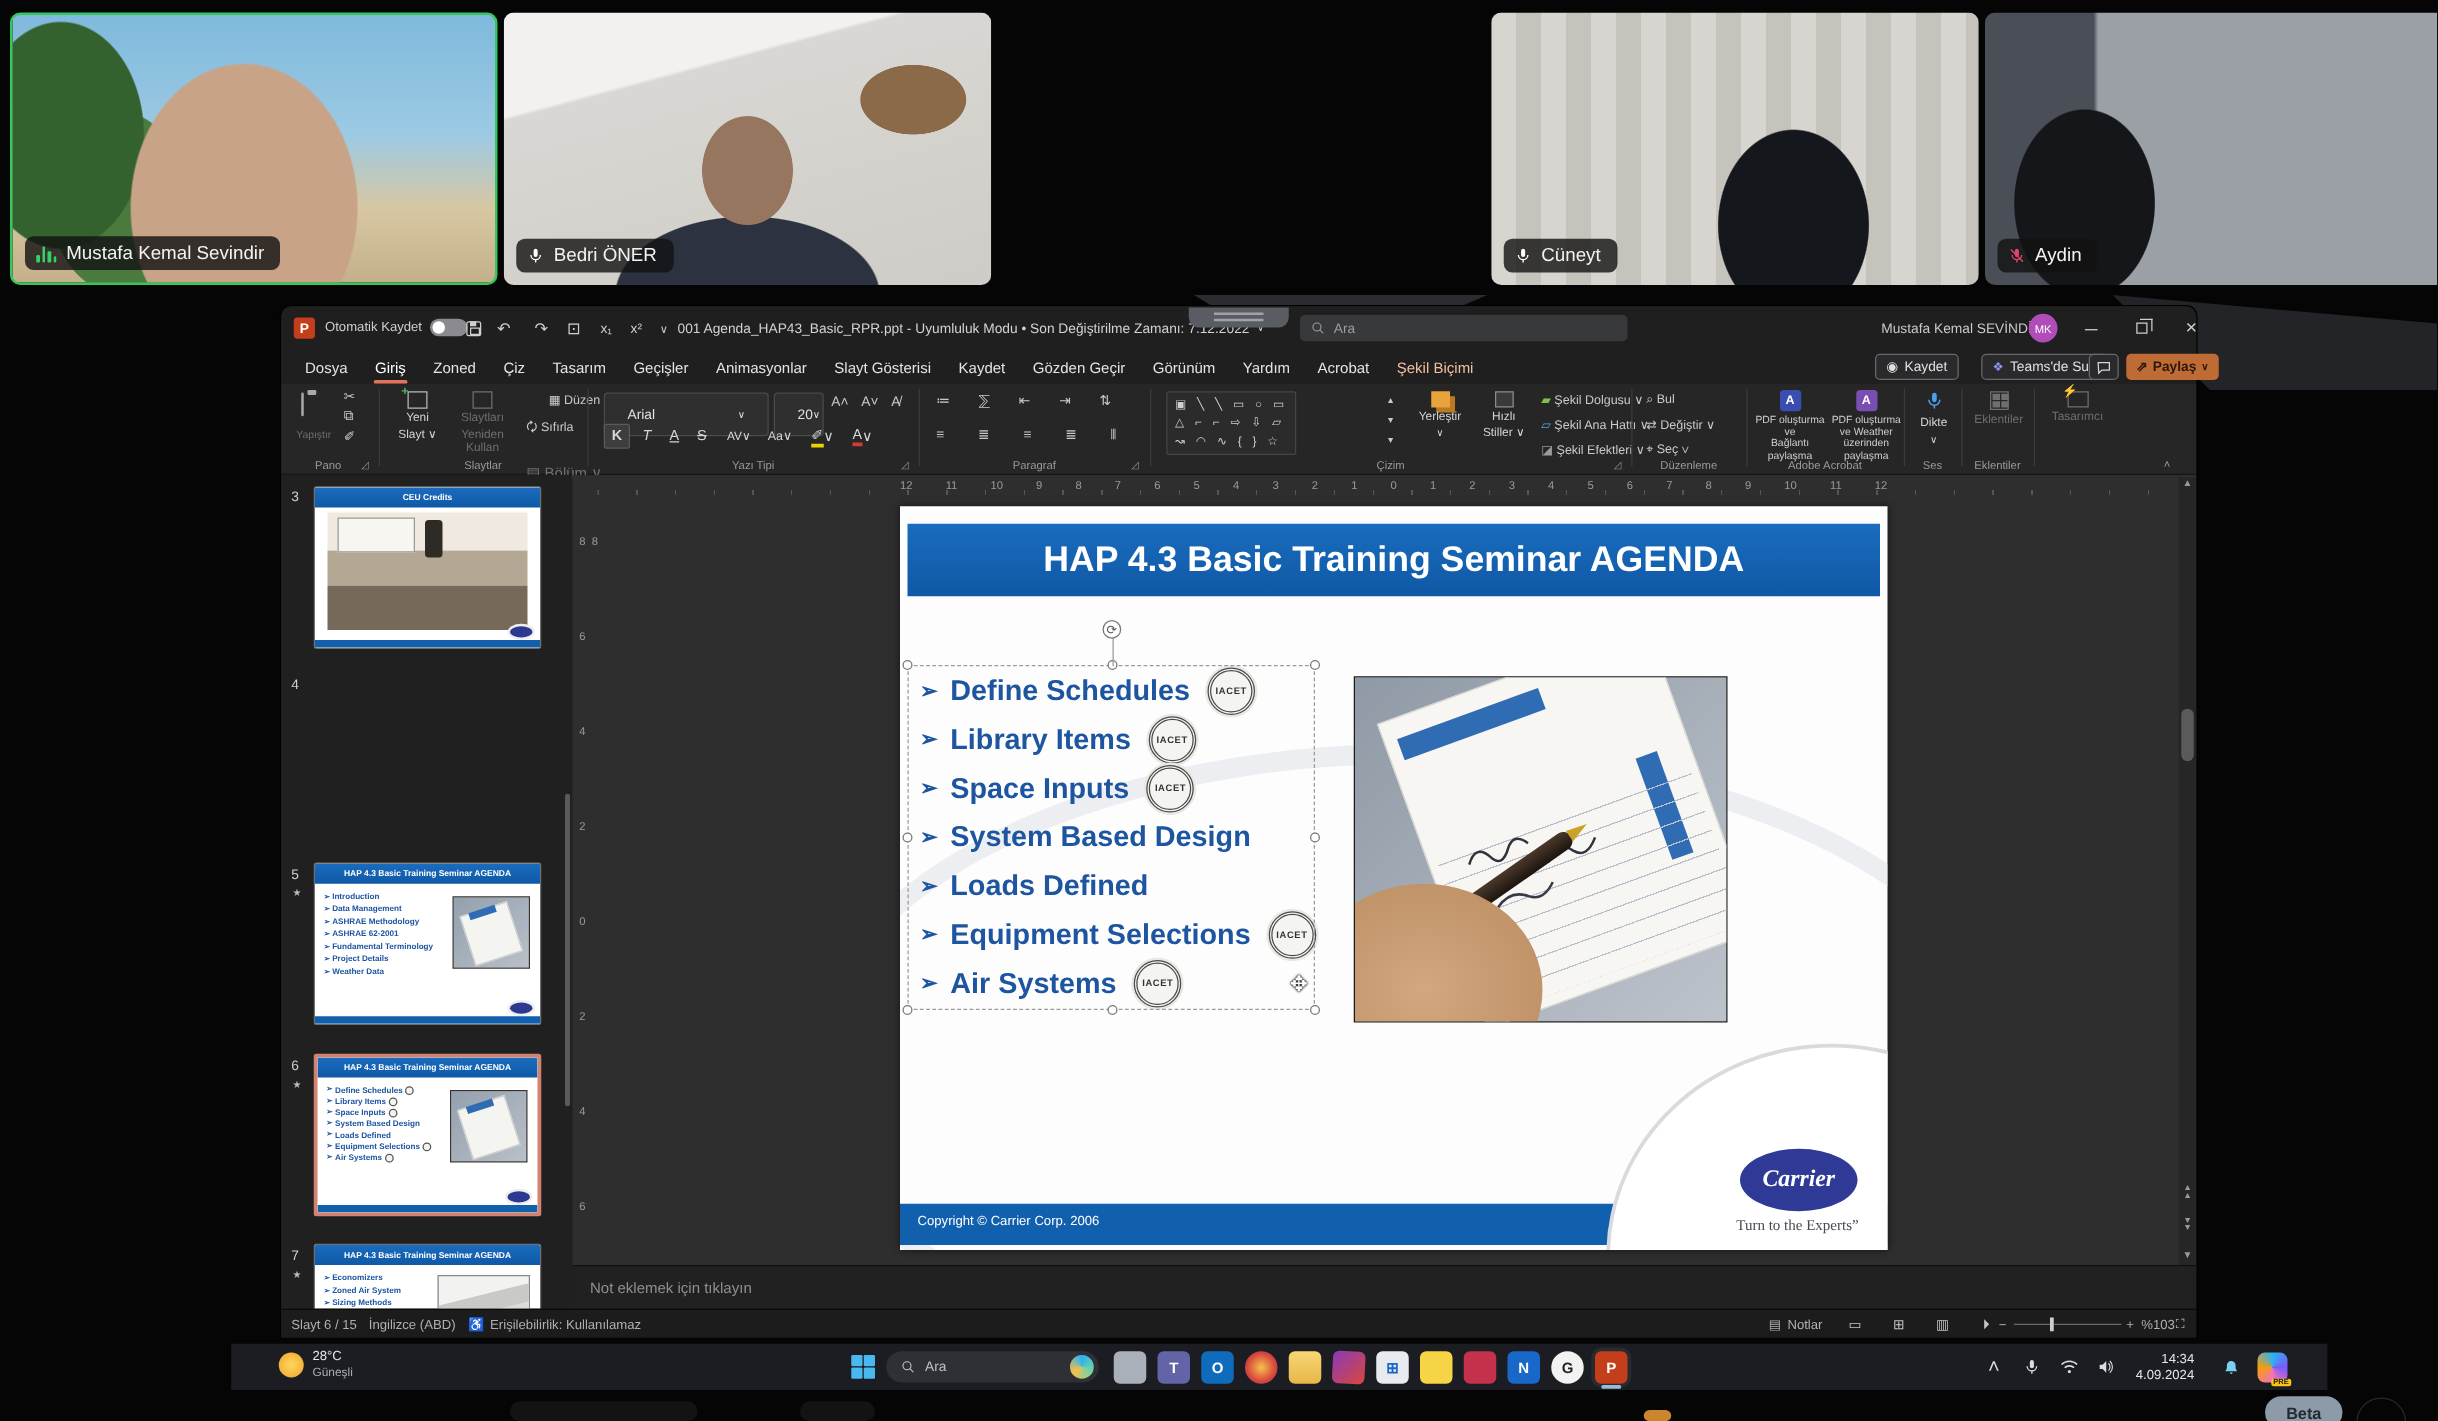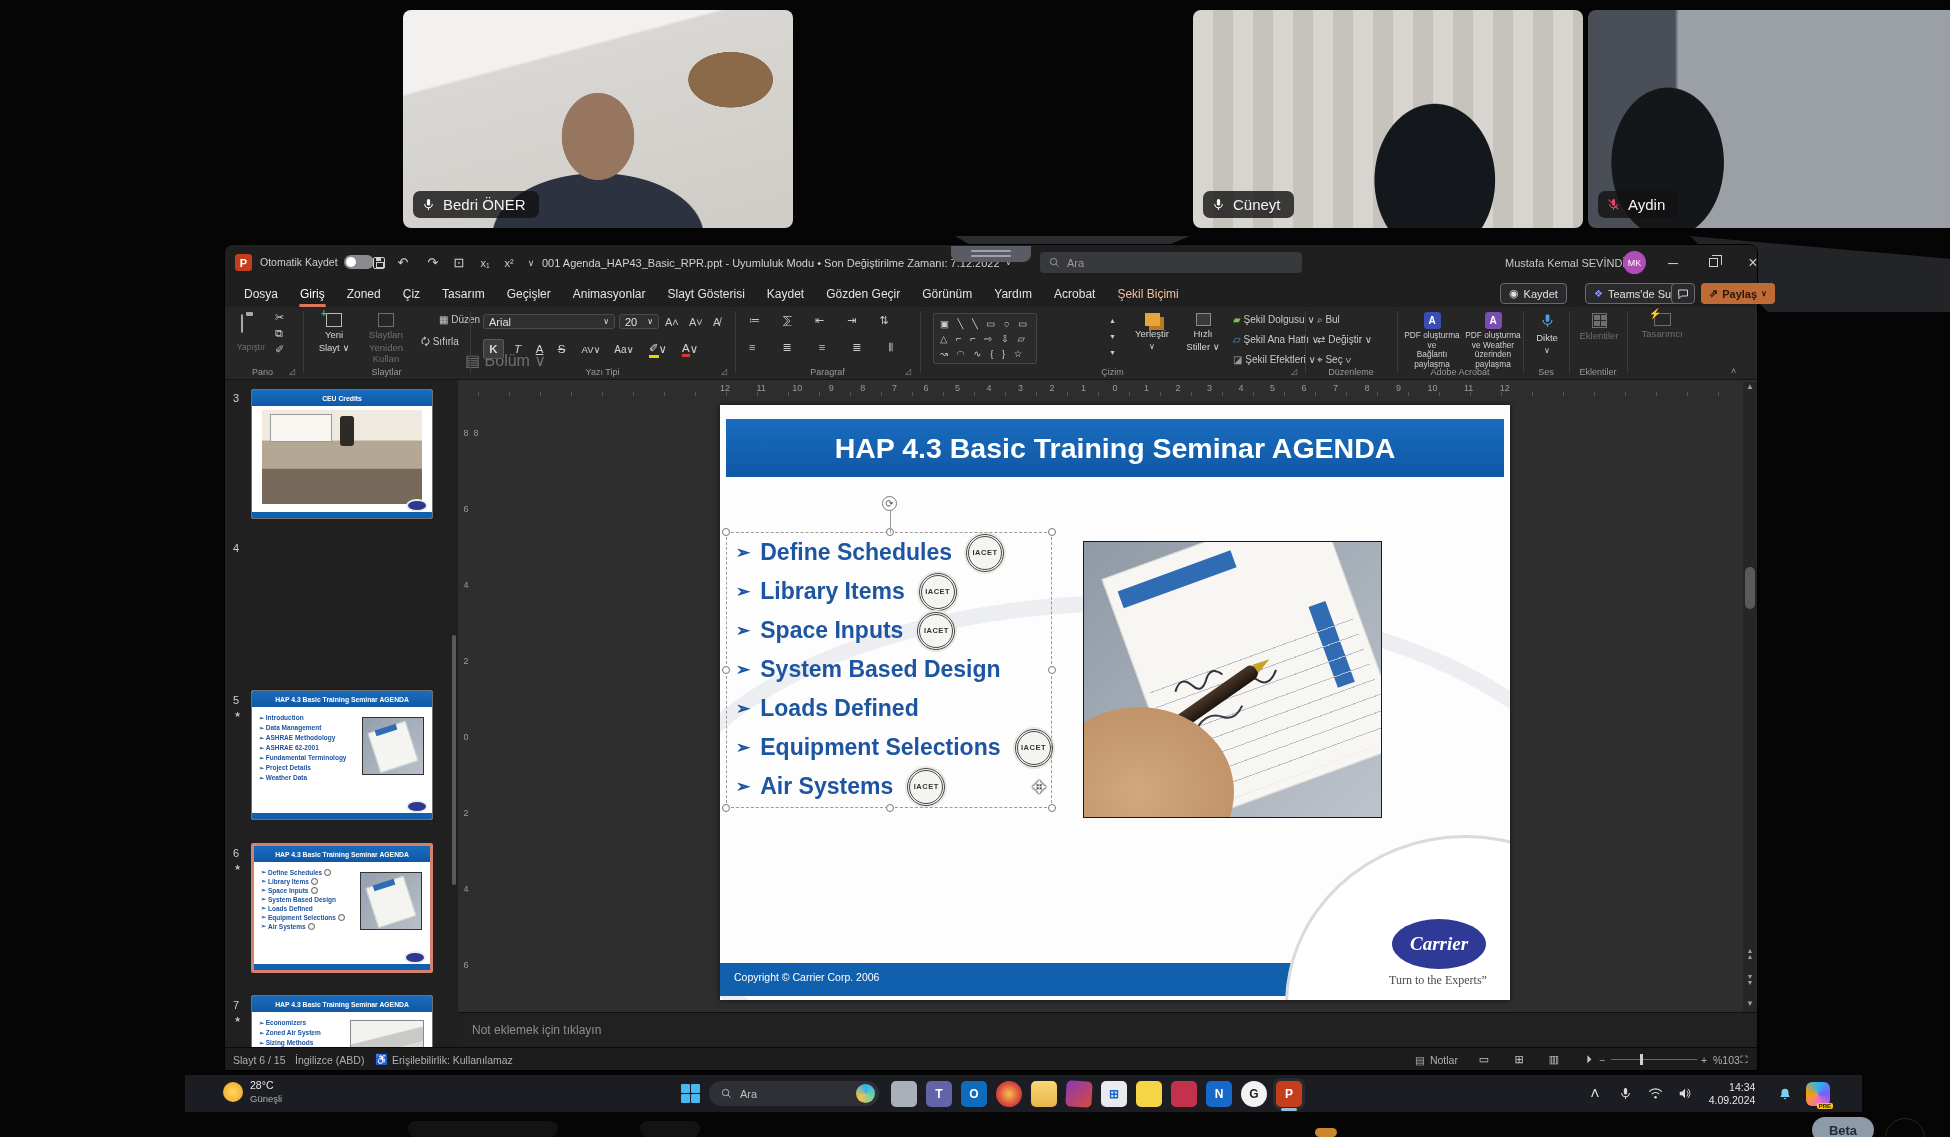--- a/index.html
+++ b/index.html
@@ -79,22 +79,22 @@
        display:flex;align-items:center;gap:4px;padding:0 8px;font-size:11px;}
 
   
   .ribbon{position:absolute;left:0;top:62px;width:100%;height:73px;background:#262626;border-bottom:1px solid #151515;}
   .rsep{position:absolute;top:4px;bottom:6px;width:1px;background:#3b3b3b;}
   .rlabel{position:absolute;bottom:2px;font-size:9px;color:#9a9a9a;text-align:center;}
   .launcher{position:absolute;bottom:3px;font-size:8px;color:#8f8f8f;}
   .ric{color:#c9c9c9;font-size:11px;}
   .gray{color:#6f6f6f !important;}
   .vbtn{position:absolute;display:flex;flex-direction:column;align-items:center;gap:2px;color:#d6d6d6;font-size:9.5px;text-align:center;line-height:11px;}
-  .combo{position:absolute;height:15px;background:#2f2f2f;border:1px solid #4a4a4a;border-radius:3px;color:#e0e0e0;
-       font-size:11px;display:flex;align-items:center;justify-content:space-between;padding:0 5px;}
+  .combo{position:absolute;height:35px;background:#2f2f2f;border:1px solid #4a4a4a;border-radius:3px;color:#e0e0e0;
+       font-size:11px;display:flex;align-items:center;justify-content:space-between;padding:0 18px;}
   .fmt{position:absolute;top:32px;width:21px;height:20px;display:flex;align-items:center;justify-content:center;color:#d6d6d6;font-size:11.5px;}
   .fmt.on{background:#3d3d3d;border:1px solid #5a5a5a;border-radius:2px;}
   .clipb{width:18px;height:22px;border:1.5px solid #a9a9a9;border-radius:2px;position:relative;}
   .clipb:before{content:"";position:absolute;left:4px;top:-3px;width:7px;height:4px;background:#a9a9a9;border-radius:1px;}
   .gallery{position:absolute;background:#2b2b2b;border:1px solid #454545;border-radius:2px;color:#d0d0d0;
        font-size:9.5px;line-height:15px;padding:2px 6px;letter-spacing:3px;white-space:nowrap;}
   .acro{width:17px;height:17px;border-radius:3px;background:#3a4db0;color:#fff;font-size:10px;font-weight:bold;
        display:flex;align-items:center;justify-content:center;}
   .micblue svg{width:15px;height:15px;}
   .tinylbl{font-size:8.3px;line-height:9.5px;color:#cfcfcf;text-align:center;}
@@ -212,20 +212,31 @@
   .bottomghost{position:absolute;background:#131313;border-radius:8px;}
   .beta{position:absolute;left:1812px;top:1117px;width:62px;height:26px;border-radius:13px;background:#8d9aa8;
        color:#1e2a36;font-weight:bold;font-size:13px;display:flex;align-items:center;justify-content:center;}
   .ghostcircle{position:absolute;border:1px solid #262626;border-radius:50%;}
 </style>
 </head>
 <body>
 
 <div id="screen">
 
+  <div class="tile t1 active" style="left:8px;">
+    <div class="nameplate">
+      <span class="bars">
+          <i></i>
+          <i></i>
+          <i></i>
+          <i></i>
+        </span>
+      <span>Mustafa Kemal Sevindir</span>
+    </div>
+  </div>
   <div class="tile t2" style="left:403px;">
     <div class="nameplate">
       <svg width="13" height="13" viewBox="0 0 24 24">
           <path d="M12 2a3 3 0 0 1 3 3v6a3 3 0 0 1-6 0V5a3 3 0 0 1 3-3z" fill="#fff"></path>
           <path d="M5 11a7 7 0 0 0 14 0" stroke="#fff" fill="none" stroke-width="2"></path>
           <line x1="12" y1="18" x2="12" y2="22" stroke="#fff" stroke-width="2"></line>
         </svg>
       <span>Bedri ÖNER</span>
     </div>
   </div>
@@ -339,21 +350,21 @@
         <span>Yeni</span>
           <span><span>Slayt</span> ∨</span>
       </div>
       <div class="vbtn gray" style="left:132px;top:6px;width:58px;">
         <span style="width:16px;height:14px;border:1px solid #6f6f6f;"></span>
         <span>Slaytları</span>
           <span>Yeniden Kullan</span>
       </div>
       <div class="abs ric" style="left:196px;top:7px;font-size:10px;padding-left:18px;">▦ <span>Düzen</span> ∨</div>
       <div class="abs ric" style="left:196px;top:27px;font-size:10px;">🗘 <span>Sıfırla</span></div>
-      <div class="abs ric gray" style="left:196px;top:44px;font-size:16px;margin-left:44px;">▤ <span>Bölüm</span> ∨</div>
+      <div class="abs ric gray" style="left:196px;top:64px;font-size:12px;">▤ <span>Bölüm</span> ∨</div>
       <div class="rlabel" style="left:78px;width:167px;">Slaytlar</div>
       <div class="rsep" style="left:245px;"></div>
 
       <div class="combo" style="left:258px;top:7px;width:132px;">
           <span>Arial</span>
           <span style="font-size:8px;">∨</span>
         </div>
       <div class="combo" style="left:394px;top:7px;width:40px;">
           <span>20</span>
           <span style="font-size:8px;">∨</span>

